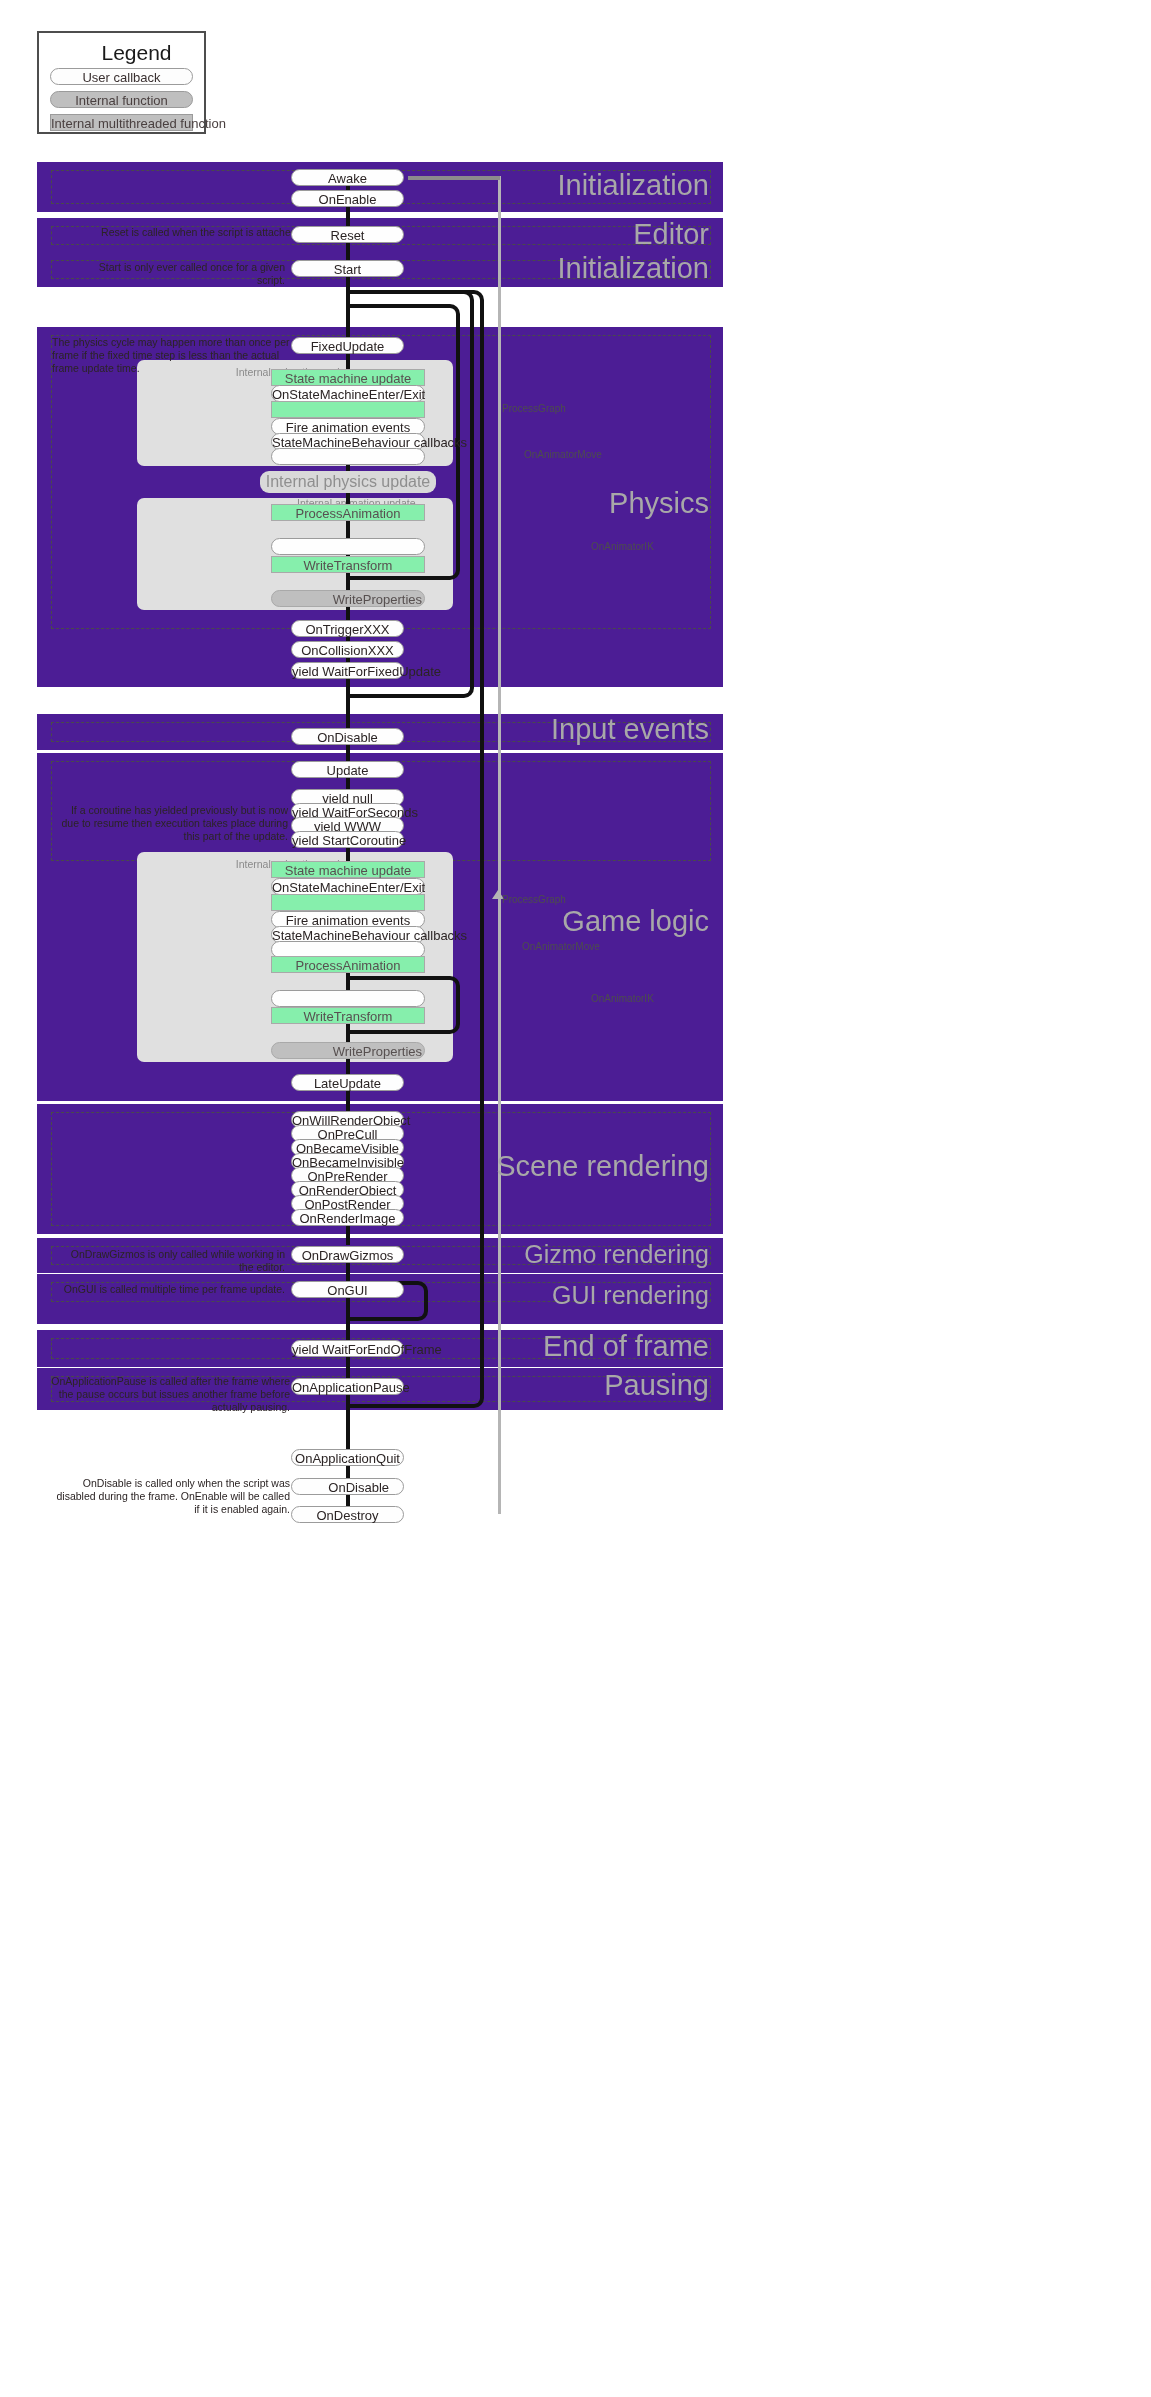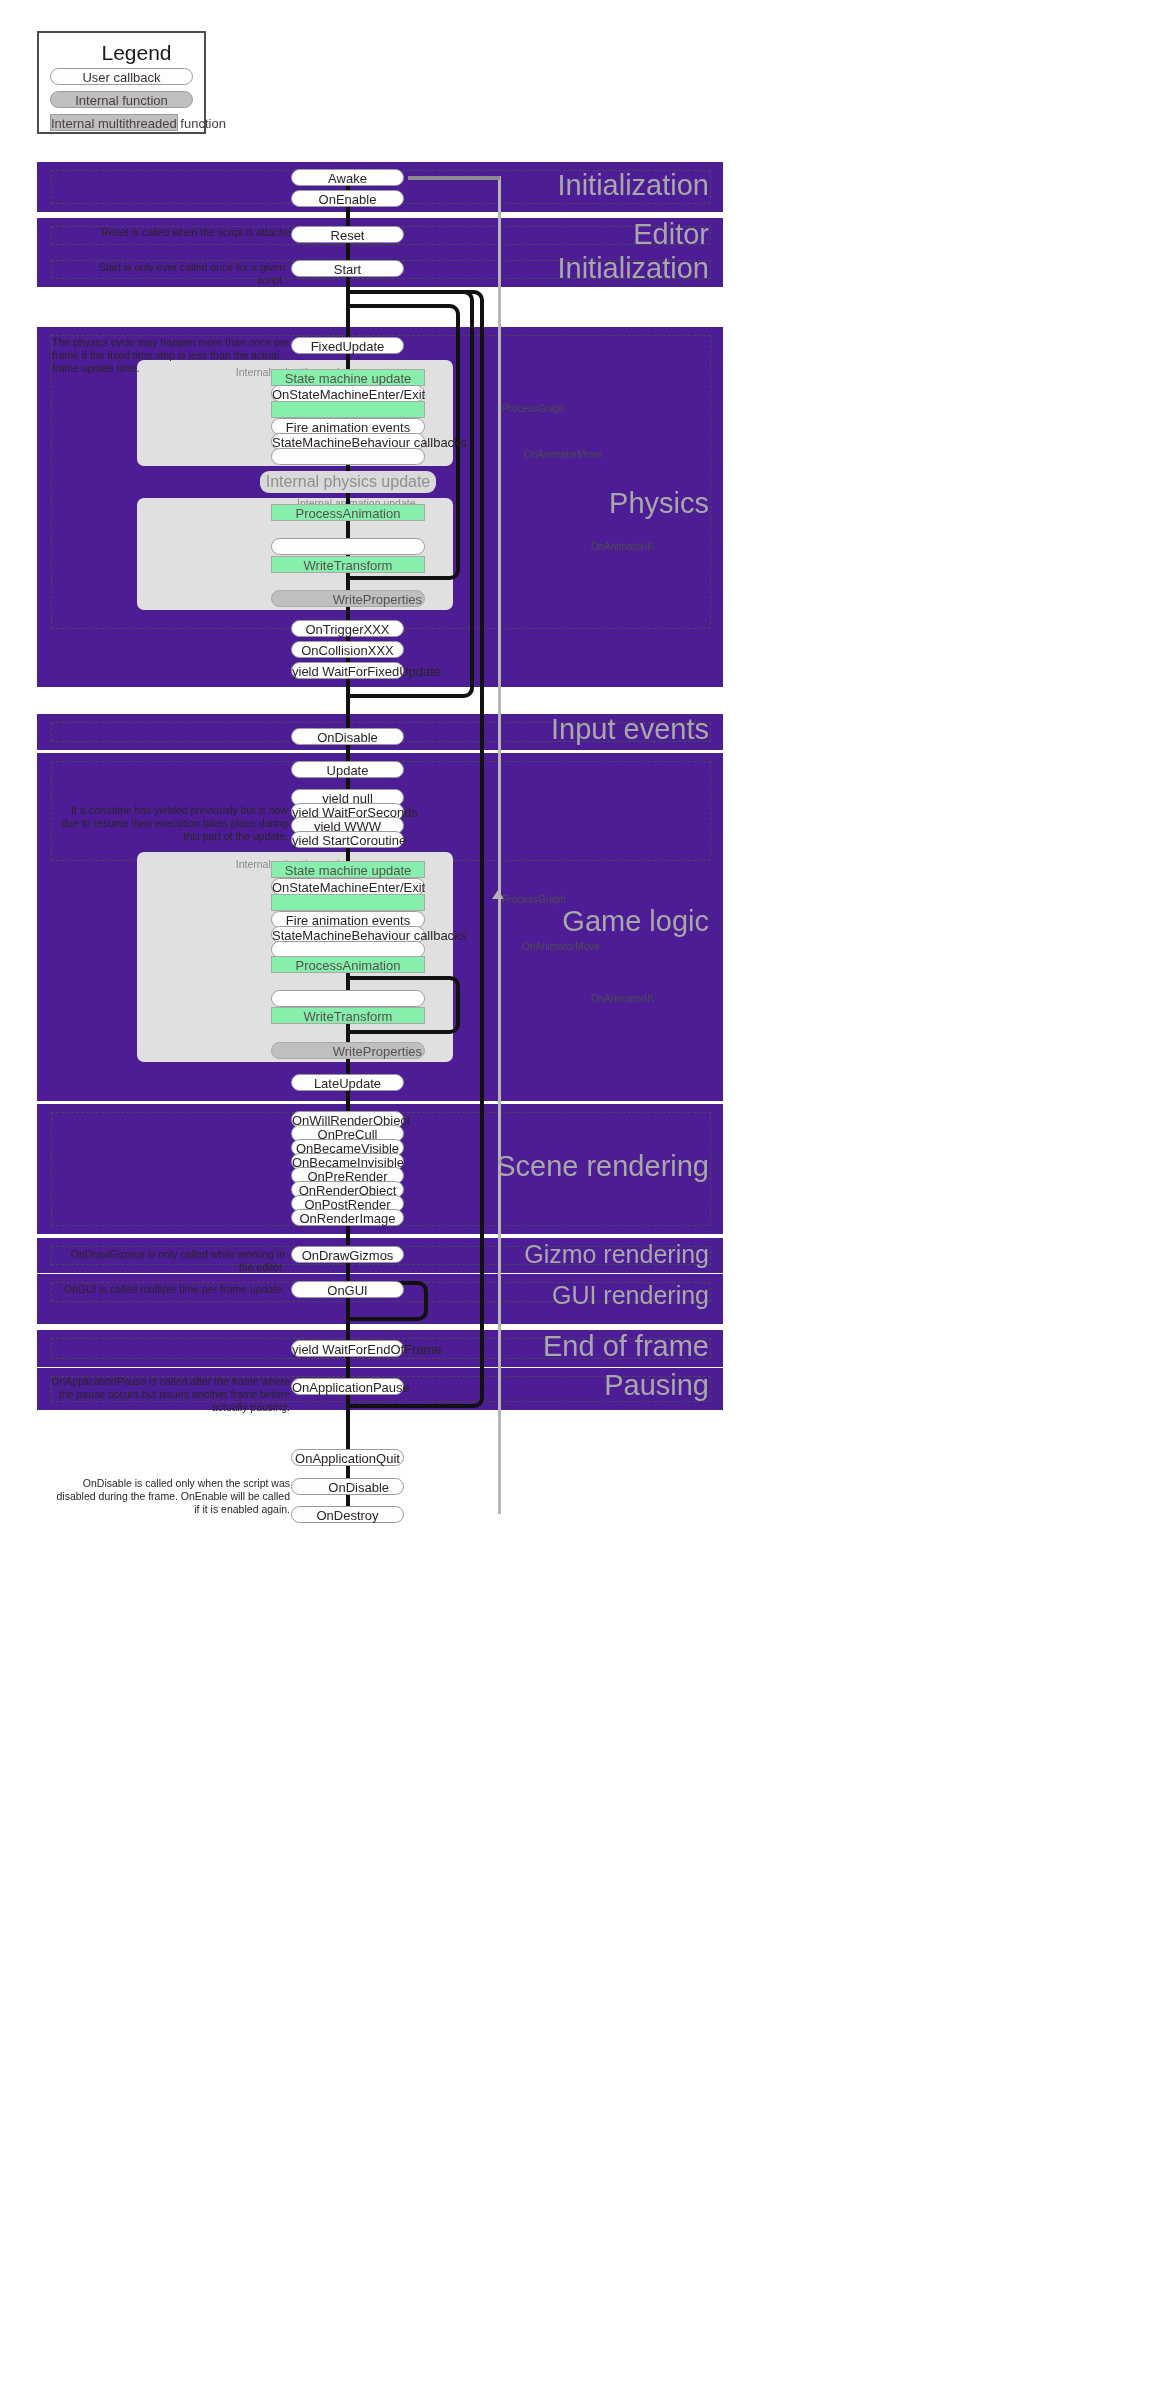--- a/index.html
+++ b/index.html
@@ -24,21 +24,21 @@
   .lg1{top:58px;}
   .lg2{top:81px;}
   .legend-chip{
     position:absolute; left:11px; top:0; width:143px; height:17px;
     box-sizing:border-box; font-size:13px; line-height:17px; text-align:center;
     color:#3a3030; white-space:nowrap;
   }
   .chip-user{background:#fdfdfd;border:1px solid #9b9b9b;border-radius:9px;}
   .chip-internal{background:#bfbfbf;border:1px solid #9b9b9b;border-radius:9px;color:#4a4040;}
   .chip-mt{background:#bfbfbf;border:1px solid #9b9b9b;border-radius:0;color:#4a4040;
-           width:128px; text-indent:0; overflow:visible;}
+           width:143px; text-indent:0; overflow:visible;}
   .chip-mt span{position:relative;left:0;}
 
   
   .band{
     position:absolute; left:37px; width:686px;
     background:#4c1d95; box-sizing:border-box;
   }
   .band-inner{
     position:absolute; left:14px; top:8px; right:12px; bottom:8px;
     border:1px dashed #4a4a4a;

